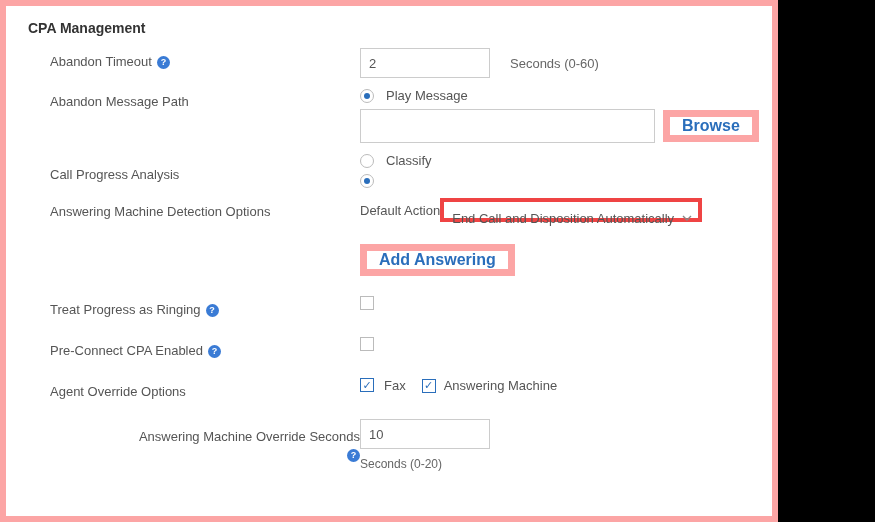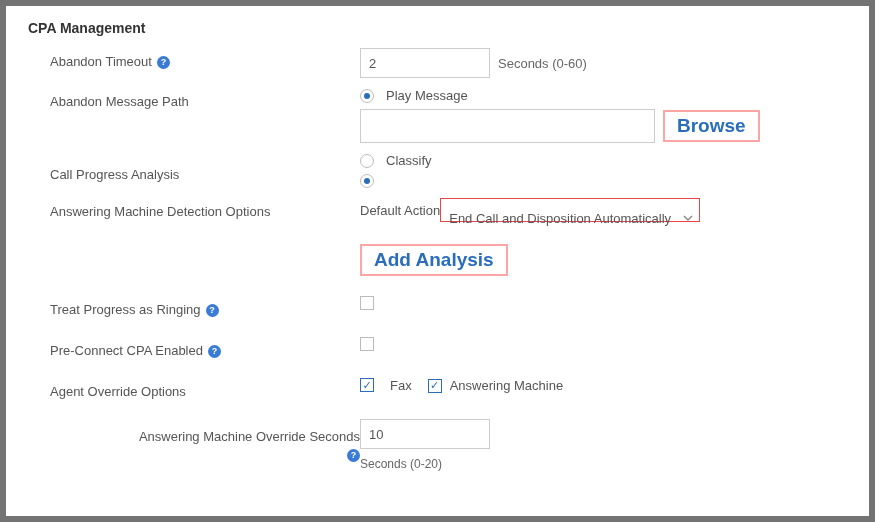--- a/index.html
+++ b/index.html
@@ -5,23 +5,23 @@
     * { box-sizing: border-box; }
     body {
       margin: 0;
       padding: 0;
       font-family: Arial, Helvetica, sans-serif;
       font-size: 13px;
       color: #555;
       background: #000;
     }
     .outer {
-      background: #737373;
+      background: #fca5a5;
       padding: 6px;
-      width: 875px;
+      width: 778px;
       height: 522px;
     }
     .panel {
       background: #fff;
       width: 100%;
       height: 100%;
       padding: 14px 0 0 0;
       overflow: hidden;
     }
     .section-title {
@@ -70,24 +70,24 @@
       border: 1px solid #ccc;
       padding: 0 8px;
       font-size: 13px;
     }
     .btn {
       display: inline-flex;
       align-items: center;
       justify-content: center;
       height: 32px;
       padding: 0 12px;
-      border: 2px solid #fca5a5;
+      border: 7px solid #fca5a5;
       background: #fff;
       color: #2a6ebb;
-      font-size: 19px;
+      font-size: 16px;
       font-weight: bold;
       cursor: pointer;
     }
     .help-icon {
       display: inline-flex;
       align-items: center;
       justify-content: center;
       width: 13px;
       height: 13px;
       border-radius: 50%;
@@ -126,36 +126,37 @@
     }
     .radio-label, .check-label {
       margin-left: 4px;
       color: #555;
     }
     .gap-row { height: 10px; }
     .select {
       display: inline-flex;
       align-items: center;
       justify-content: space-between;
-      border: 1px solid #ef4444;
+      border: 4px solid #ef4444;
       height: 24px;
       padding: 16px 6px 0 8px;
       min-width: 260px;
       color: #555;
       font-size: 13px;
       cursor: pointer;
       background: #fff;
     }
     .chevron {
       margin-left: 8px;
       color: #888;
     }
     .subtext {
       color: #666;
       font-size: 13px;
+      margin-left: 12px;
     }
     .subhint {
       color: #666;
       font-size: 12px;
       margin-top: 2px;
     }
     .default-action-line {
       display: flex;
       align-items: center;
     }
@@ -220,21 +221,21 @@
           <span>Default Action</span>
           <div class="select">
             <span>End Call and Disposition Automatically</span>
             <svg class="chevron" width="10" height="10" viewBox="0 0 10 10">
                 <path d="M1 3 L5 7 L9 3" fill="none" stroke="#888" stroke-width="1.4"></path>
               </svg>
           </div>
         </div>
         <div class="gap-row"></div>
         <div class="hline">
-          <button class="btn">Add Analysis</button>
+          <button class="btn">Add Answering</button>
         </div>
       </div>
     </div>
 
     <div class="gap-row"></div>
 
     <div class="row">
       <div class="label-col">
         <span>Treat Progress as Ringing</span>
         <span class="help-icon">?</span>
@@ -261,21 +262,21 @@
     </div>
 
     <div class="gap-row"></div>
 
     <div class="row">
       <div class="label-col">
         <span>Agent Override Options</span>
       </div>
       <div class="field-col">
         <div class="hline" style="gap:16px;">
-          <span style="display:inline-flex;align-items:flex-start;gap:12px;">
+          <span style="display:inline-flex;align-items:flex-start;gap:6px;">
             <span class="check checked"></span>
             <span class="check-label">Fax</span>
           </span>
           <span style="display:inline-flex;align-items:center;gap:4px;">
             <span class="check checked"></span>
             <span class="check-label">Answering Machine</span>
           </span>
         </div>
       </div>
     </div>

